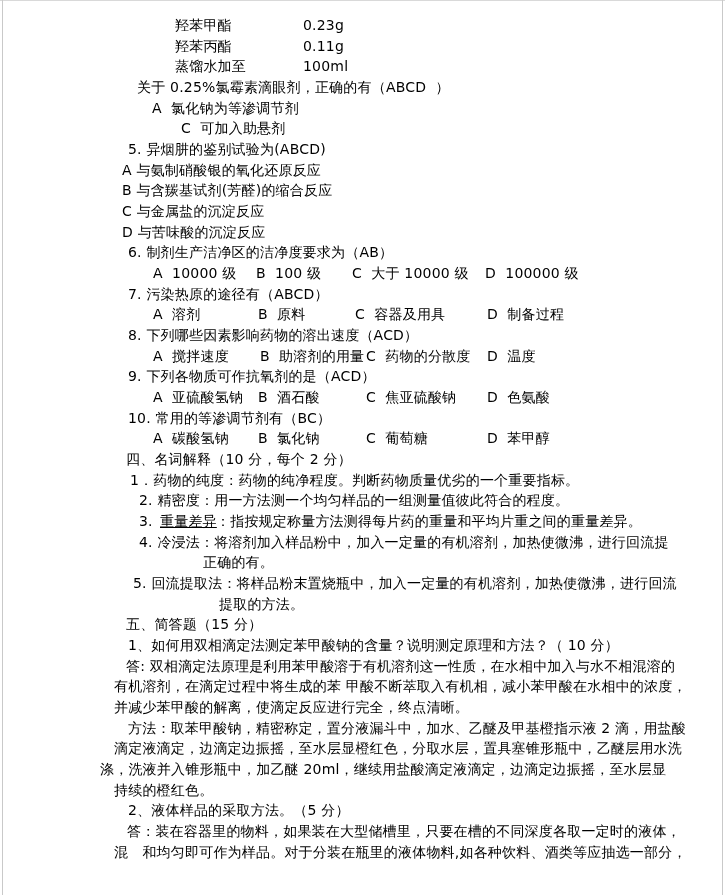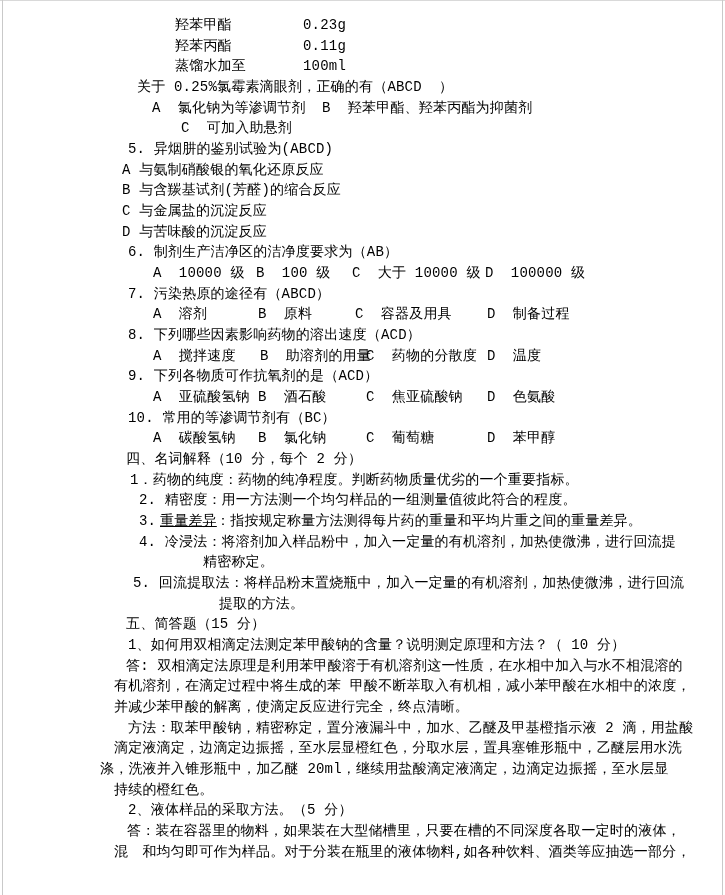--- a/index.html
+++ b/index.html
@@ -8,21 +8,21 @@
     width:725px;height:895px;
     background:#ffffff;
     overflow:hidden;
     font-family:"DejaVu Sans", sans-serif;
     color:#000000;
   }
   .edge{position:absolute;background:#c9c9c9;}
   #edge-left{left:2px;top:0;width:1px;height:895px;}
   #edge-right{left:722px;top:0;width:1px;height:895px;}
   #edge-top{left:0;top:0;width:725px;height:1px;background:#d9d9d9;}
-  .line{position:absolute;left:0;top:0;width:696px;height:20px;font-family:Liberation Mono, monospace;}
+  .line{position:absolute;left:0;top:0;width:696px;height:20px;}
   .seg{
     position:absolute;
     white-space:pre;
     font-size:14px;
     line-height:17px;
     letter-spacing:0.2px;
   }
   .seg.u{text-decoration:underline;}
 </style>
 </head>
@@ -43,21 +43,20 @@
       </div>
       <div class="line" style="top: 58px;">
         <span class="seg" style="left: 175px;">蒸馏水加至</span>
         <span class="seg" style="left: 303px;">100ml</span>
       </div>
       <div class="line" style="top: 79px;">
         <span class="seg" style="left: 137px;">关于 0.25%氯霉素滴眼剂，正确的有（ABCD  ）</span>
       </div>
       <div class="line" style="top: 100px; padding-left: 32px;">
         <span class="seg" style="left: 152px;">A  氯化钠为等渗调节剂</span>
-        <span class="seg" style="left: 322px;">B  羟苯甲酯、羟苯丙酯为抑菌剂</span>
       </div>
       <div class="line" style="top: 120px; margin-left: 29px;">
         <span class="seg" style="left: 152px;">C  可加入助悬剂</span>
       </div>
       <div class="line" style="top: 141px;">
         <span class="seg" style="left: 128px;">5. 异烟肼的鉴别试验为(ABCD)</span>
       </div>
       <div class="line" style="top: 162px;">
         <span class="seg" style="left: 122px;">A 与氨制硝酸银的氧化还原反应</span>
       </div>
@@ -126,21 +125,21 @@
       </div>
       <div class="line" style="top: 513px;">
         <span class="seg" style="left: 139px;">3. </span>
         <span class="seg u" style="left: 160px;">重量差异</span>
         <span class="seg" style="left: 216px;">：指按规定称量方法测得每片药的重量和平均片重之间的重量差异。</span>
       </div>
       <div class="line" style="top: 534px;">
         <span class="seg" style="left: 139px;">4. 冷浸法：将溶剂加入样品粉中，加入一定量的有机溶剂，加热使微沸，进行回流提</span>
       </div>
       <div class="line" style="top: 554px;">
-        <span class="seg" style="left: 203px;">精密称定。</span>
+        <span class="seg" style="left: 203px;">正确的有。</span>
       </div>
       <div class="line" style="top: 575px;">
         <span class="seg" style="left: 133px;">5. 回流提取法：将样品粉末置烧瓶中，加入一定量的有机溶剂，加热使微沸，进行回流</span>
       </div>
       <div class="line" style="top: 596px;">
         <span class="seg" style="left: 219px;">提取的方法。</span>
       </div>
       <div class="line" style="top: 616px;">
         <span class="seg" style="left: 126px;">五、简答题（15 分）</span>
       </div>

